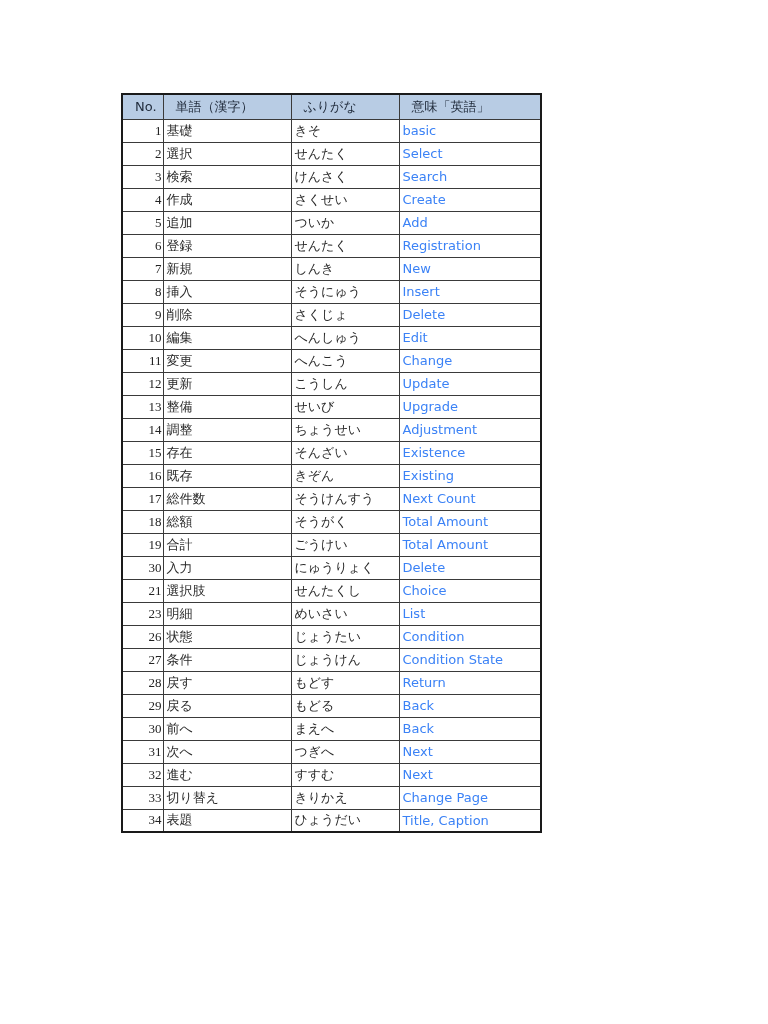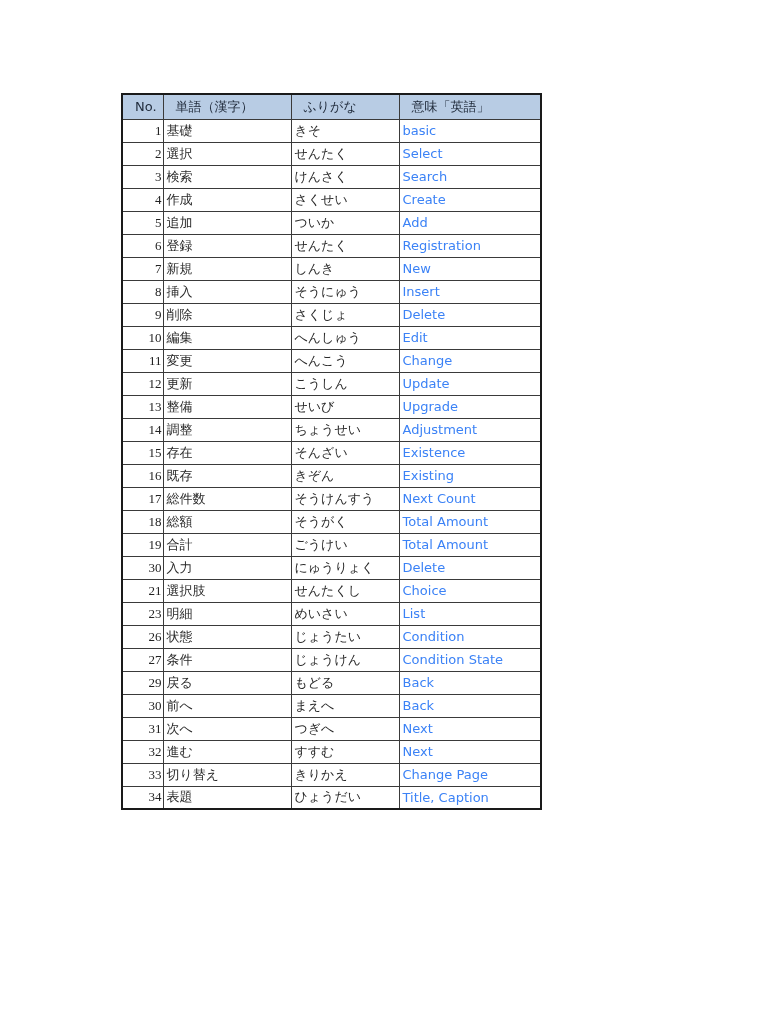--- a/index.html
+++ b/index.html
@@ -223,20 +223,26 @@
           <td class="jp">じょうたい</td>
           <td class="en">Condition</td>
         </tr>
         <tr>
           <td class="num">27</td>
           <td class="jp">条件</td>
           <td class="jp">じょうけん</td>
           <td class="en">Condition State</td>
         </tr>
         <tr>
+          <td class="num">28</td>
+          <td class="jp">戻す</td>
+          <td class="jp">もどす</td>
+          <td class="en">Return</td>
+        </tr>
+        <tr>
           <td class="num">29</td>
           <td class="jp">戻る</td>
           <td class="jp">もどる</td>
           <td class="en">Back</td>
         </tr>
         <tr>
           <td class="num">30</td>
           <td class="jp">前へ</td>
           <td class="jp">まえへ</td>
           <td class="en">Back</td>

